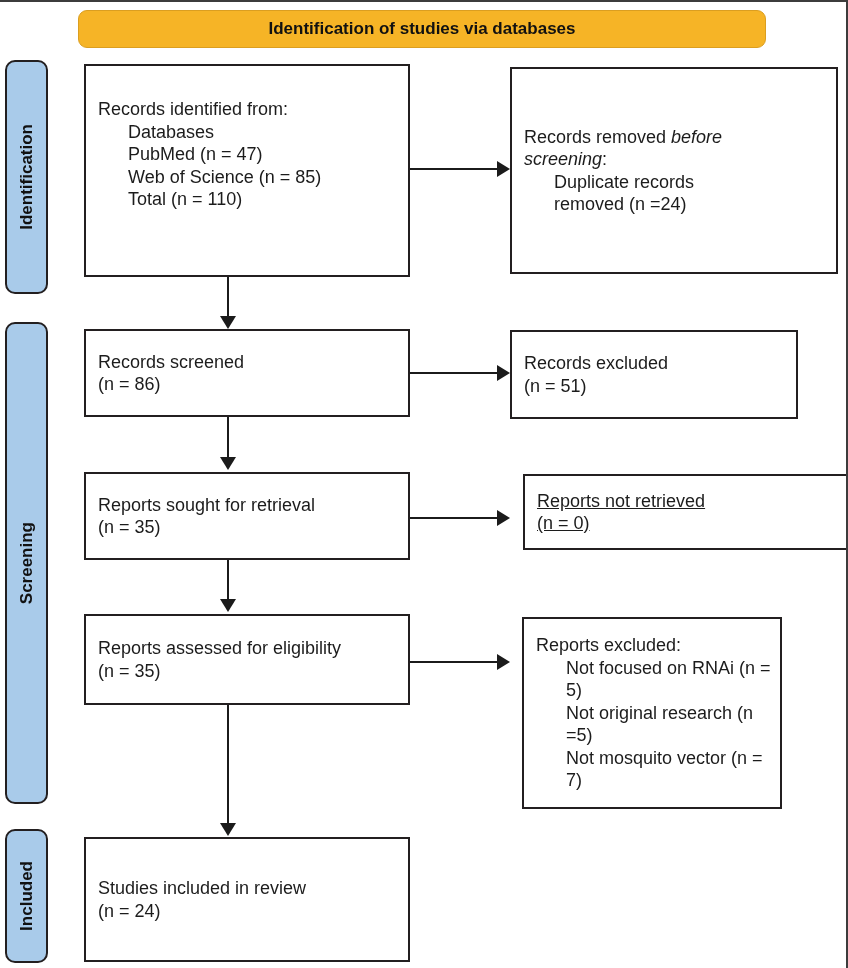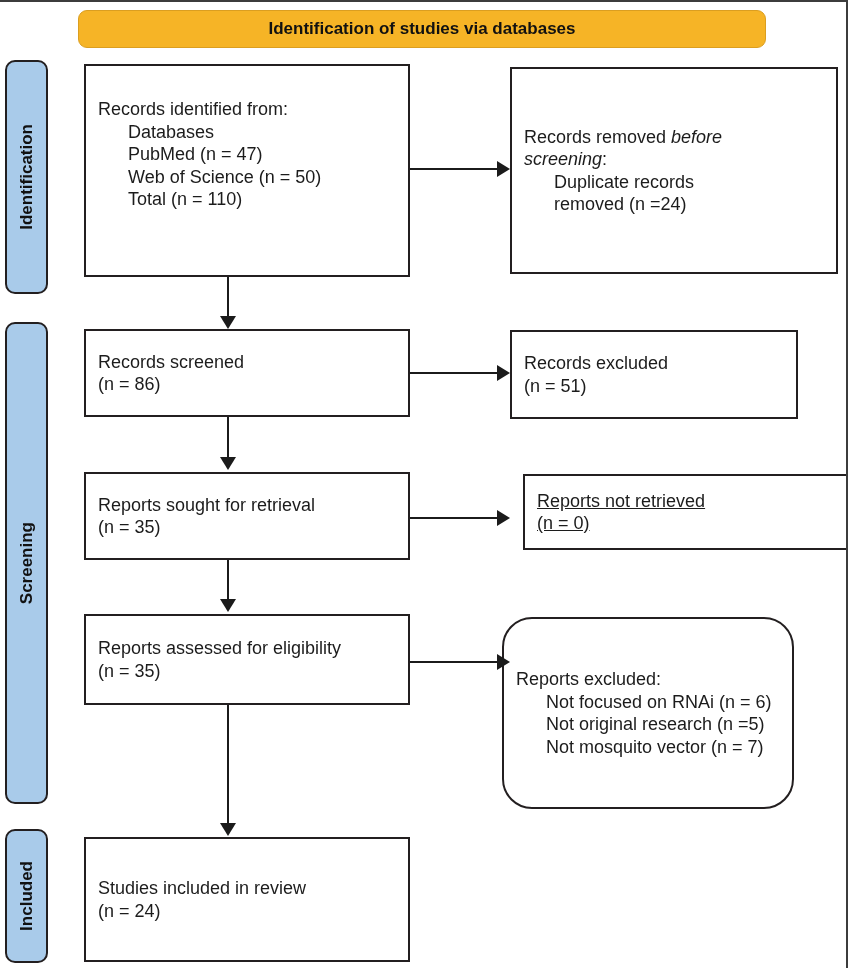--- a/index.html
+++ b/index.html
@@ -69,21 +69,21 @@
 
   #box-identified       { left: 84px;  top: 62px;  width: 326px; height: 213px; padding-bottom: 40px; }
   #box-screened         { left: 84px;  top: 327px; width: 326px; height: 88px;  }
   #box-sought           { left: 84px;  top: 470px; width: 326px; height: 88px;  }
   #box-assessed         { left: 84px;  top: 612px; width: 326px; height: 91px;  }
   #box-included         { left: 84px;  top: 835px; width: 326px; height: 125px; }
 
   #box-removed          { left: 510px; top: 65px;  width: 328px; height: 207px; }
   #box-excluded         { left: 510px; top: 328px; width: 288px; height: 89px;  }
   #box-not-retrieved    { left: 523px; top: 472px; width: 328px; height: 76px; text-decoration: underline;  }
-  #box-reports-excluded { left: 502px; top: 615px; width: 292px; height: 192px; border-radius: 30px; }
+  #box-reports-excluded { left: 522px; top: 615px; width: 260px; height: 192px; }
 
   .rm-head { max-width: 215px; }
   .rm-item { max-width: 245px; }
   .italic { font-style: italic; }
 
   
   .vline { position: absolute; width: 2px; background: #1B1B1B; }
   .hline { position: absolute; height: 2px; background: #1B1B1B; }
   .head-down {
     position: absolute; width: 0; height: 0;
@@ -132,21 +132,21 @@
     <span class="stage-label">Screening</span>
   </div>
   <div class="stage" id="stage-included">
     <span class="stage-label">Included</span>
   </div>
 
   <div class="box" id="box-identified">
     <div>Records identified from:</div>
     <div class="indent">Databases</div>
     <div class="indent">PubMed (n = 47)</div>
-    <div class="indent">Web of Science (n = 50)</div>
+    <div class="indent">Web of Science (n = 85)</div>
     <div class="indent">Total (n = 110)</div>
   </div>
 
   <div class="box" id="box-screened">
     <div>Records screened</div>
     <div>(n = 86)</div>
   </div>
 
   <div class="box" id="box-sought">
     <div>Reports sought for retrieval</div>
@@ -175,21 +175,21 @@
     <div>(n = 51)</div>
   </div>
 
   <div class="box" id="box-not-retrieved">
     <div>Reports not retrieved</div>
     <div>(n = 0)</div>
   </div>
 
   <div class="box" id="box-reports-excluded">
     <div>Reports excluded:</div>
-    <div class="indent">Not focused on RNAi (n = 6)</div>
+    <div class="indent">Not focused on RNAi (n = 5)</div>
     <div class="indent">Not original research (n =5)</div>
     <div class="indent">Not mosquito vector (n = 7)</div>
   </div>
 
   <div class="vline" id="v1-line"></div>
   <div class="head-down" id="v1-head"></div>
 
   <div class="vline" id="v2-line"></div>
   <div class="head-down" id="v2-head"></div>
 

